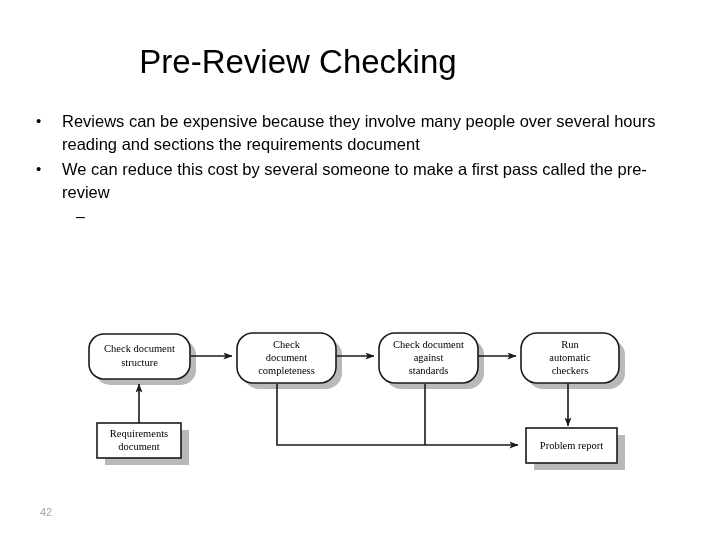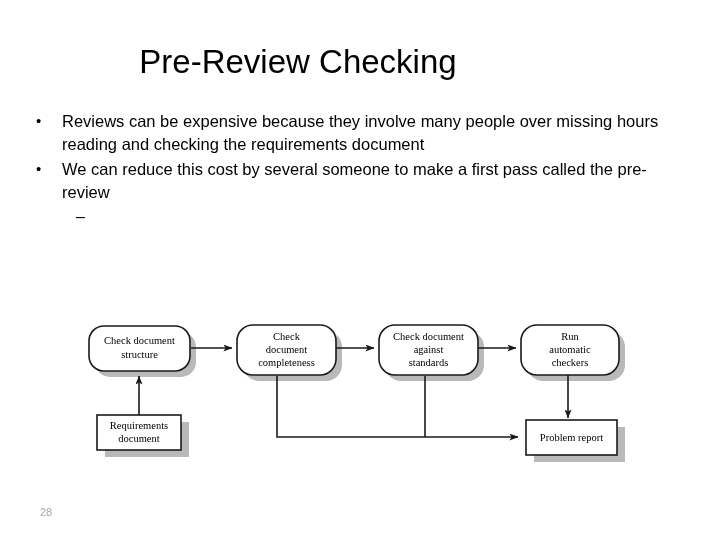--- a/index.html
+++ b/index.html
@@ -66,21 +66,21 @@
     flex: 1 1 auto;
   }
   .lvl2-text {
     max-width: 555px;
   }
 
   
   .diagram {
     position: absolute;
     left: 0;
-    top: 300px;
+    top: 308px;
     width: 720px;
     height: 190px;
   }
   .diagram svg {
     display: block;
   }
   .node-label {
     font-family: "Liberation Serif", serif;
     font-size: 10.5px;
     fill: #000000;
@@ -98,21 +98,21 @@
 </style>
 </head>
 <body>
 
 <div class="slide-title">Pre-Review Checking</div>
 
 <div class="body-block">
 
   <div class="bullet-row lvl1">
     <span class="bullet-mark">•</span>
-    <span class="bullet-text">Reviews can be expensive because they involve many people over missing hours reading and checking the requirements document</span>
+    <span class="bullet-text">Reviews can be expensive because they involve many people over several hours reading and sections the requirements document</span>
   </div>
 
   <div class="bullet-row lvl1">
     <span class="bullet-mark">•</span>
     <span class="bullet-text">We can reduce this cost by several someone to make a first pass called the pre-review</span>
   </div>
 
   <div class="bullet-row lvl2">
     <span class="bullet-mark">–</span>
   </div>
@@ -187,13 +187,13 @@
   </g>
 
   <g>
     <rect x="526" y="120" width="91" height="35" fill="#ffffff" stroke="#1a1a1a" stroke-width="1.6"></rect>
     <text class="node-label" x="571.5" y="141">Problem report</text>
   </g>
 
 </svg>
 </div>
 
-<div class="page-number">28</div>
+<div class="page-number">42</div>
 
 </body></html>

